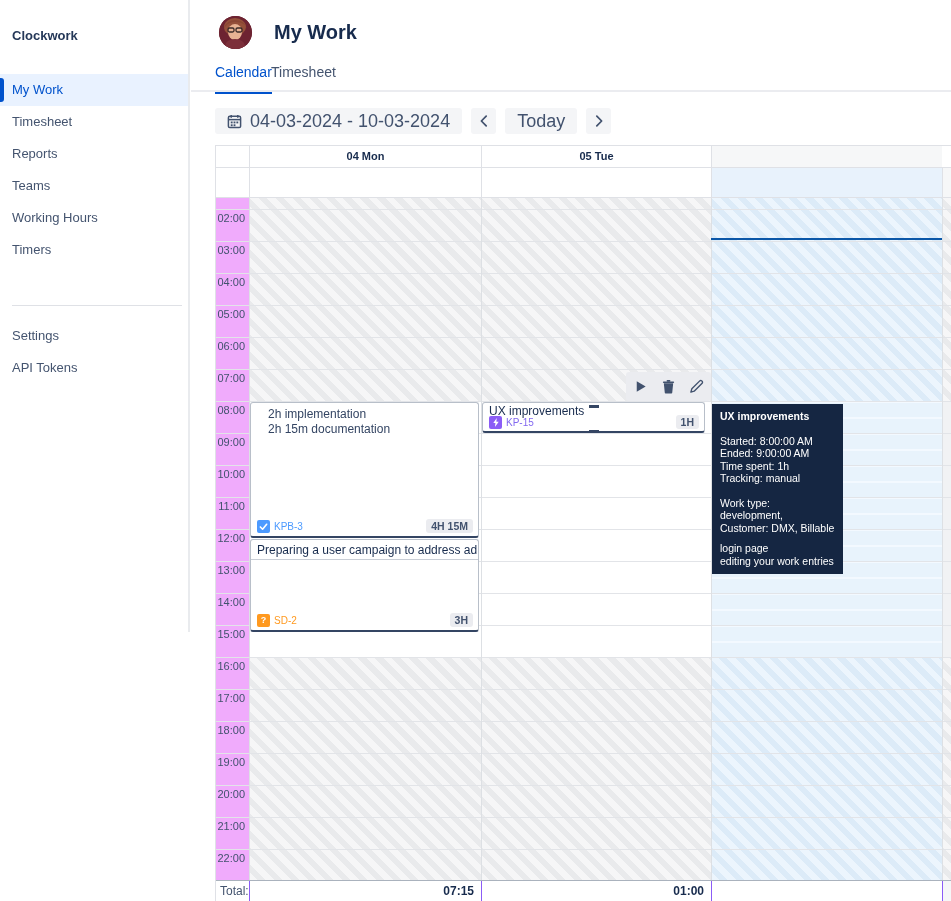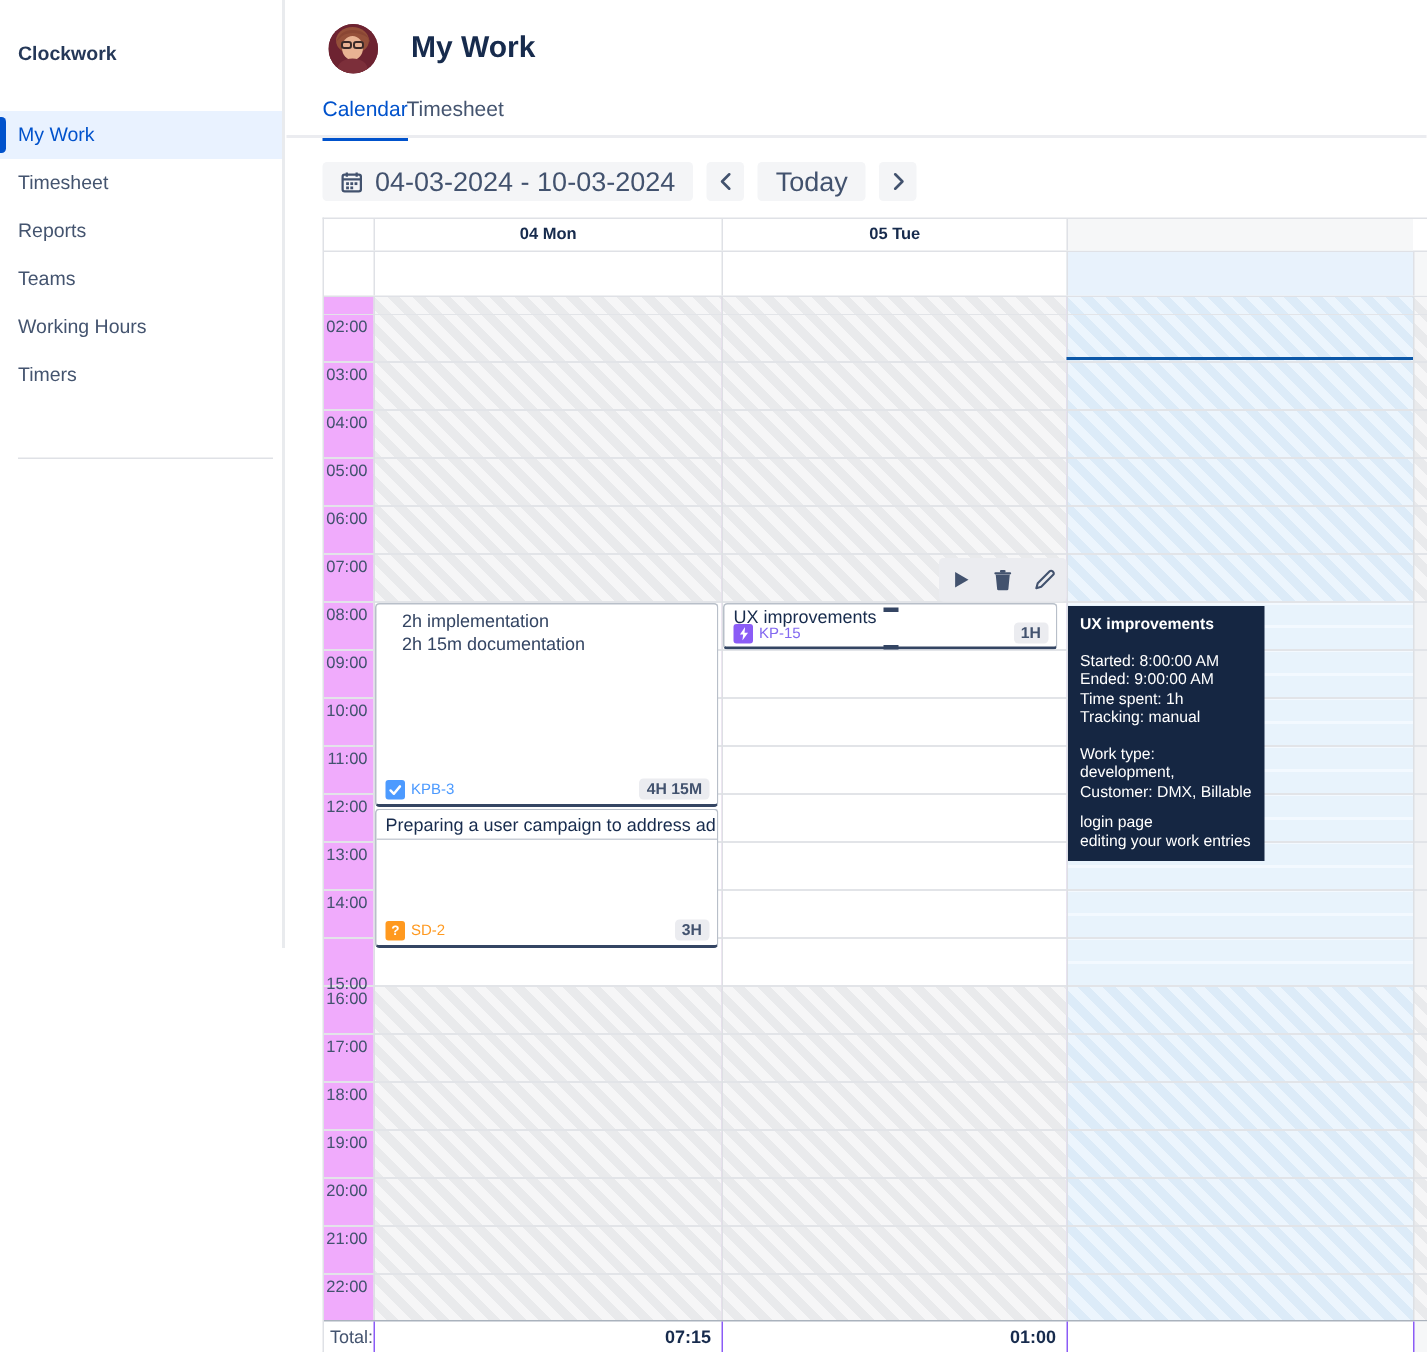--- a/index.html
+++ b/index.html
@@ -99,20 +99,24 @@
   <div class="app-title">Clockwork</div>
   <div class="nav">
     <div class="nav-item active">My Work</div>
     <div class="nav-item">Timesheet</div>
     <div class="nav-item">Reports</div>
     <div class="nav-item">Teams</div>
     <div class="nav-item">Working Hours</div>
     <div class="nav-item">Timers</div>
   </div>
   <div class="nav-divider"></div>
+  <div class="nav2">
+    <div class="nav-item">Settings</div>
+    <div class="nav-item">API Tokens</div>
+  </div>
 </div>
 
 <div class="avatar">
   <svg width="33" height="33" viewBox="0 0 33 33">
     <rect width="33" height="33" fill="#6d2331"></rect>
     <ellipse cx="16" cy="11" rx="11" ry="9" fill="#95503a"></ellipse>
     <ellipse cx="16" cy="16" rx="7" ry="8" fill="#e8b293"></ellipse>
     <ellipse cx="16" cy="30" rx="10" ry="7" fill="#7c2f3a"></ellipse>
     <rect x="9" y="12" width="6" height="4" rx="1.5" fill="none" stroke="#3a2a28" stroke-width="1.3"></rect>
     <rect x="17" y="12" width="6" height="4" rx="1.5" fill="none" stroke="#3a2a28" stroke-width="1.3"></rect>
@@ -201,21 +205,21 @@
     <span class="hour-label" style="top:110px">05:00</span>
     <span class="hour-label" style="top:142px">06:00</span>
     <span class="hour-label" style="top:174px">07:00</span>
     <span class="hour-label" style="top:206px">08:00</span>
     <span class="hour-label" style="top:238px">09:00</span>
     <span class="hour-label" style="top:270px">10:00</span>
     <span class="hour-label" style="top:302px">11:00</span>
     <span class="hour-label" style="top:334px">12:00</span>
     <span class="hour-label" style="top:366px">13:00</span>
     <span class="hour-label" style="top:398px">14:00</span>
-    <span class="hour-label" style="top:452px">15:00</span>
+    <span class="hour-label" style="top:430px">15:00</span>
     <span class="hour-label" style="top:462px">16:00</span>
     <span class="hour-label" style="top:494px">17:00</span>
     <span class="hour-label" style="top:526px">18:00</span>
     <span class="hour-label" style="top:558px">19:00</span>
     <span class="hour-label" style="top:590px">20:00</span>
     <span class="hour-label" style="top:622px">21:00</span>
     <span class="hour-label" style="top:654px">22:00</span>
 
     <div class="now-line"></div>
 

